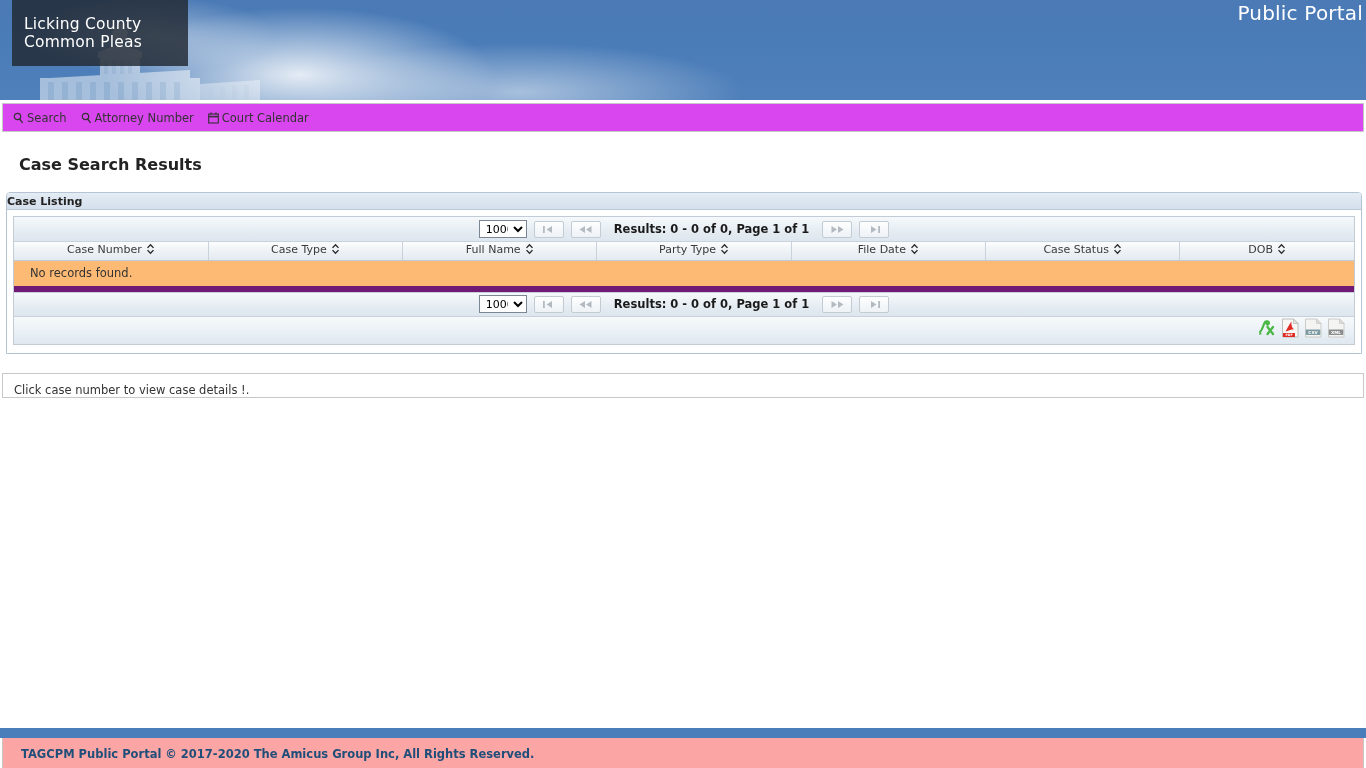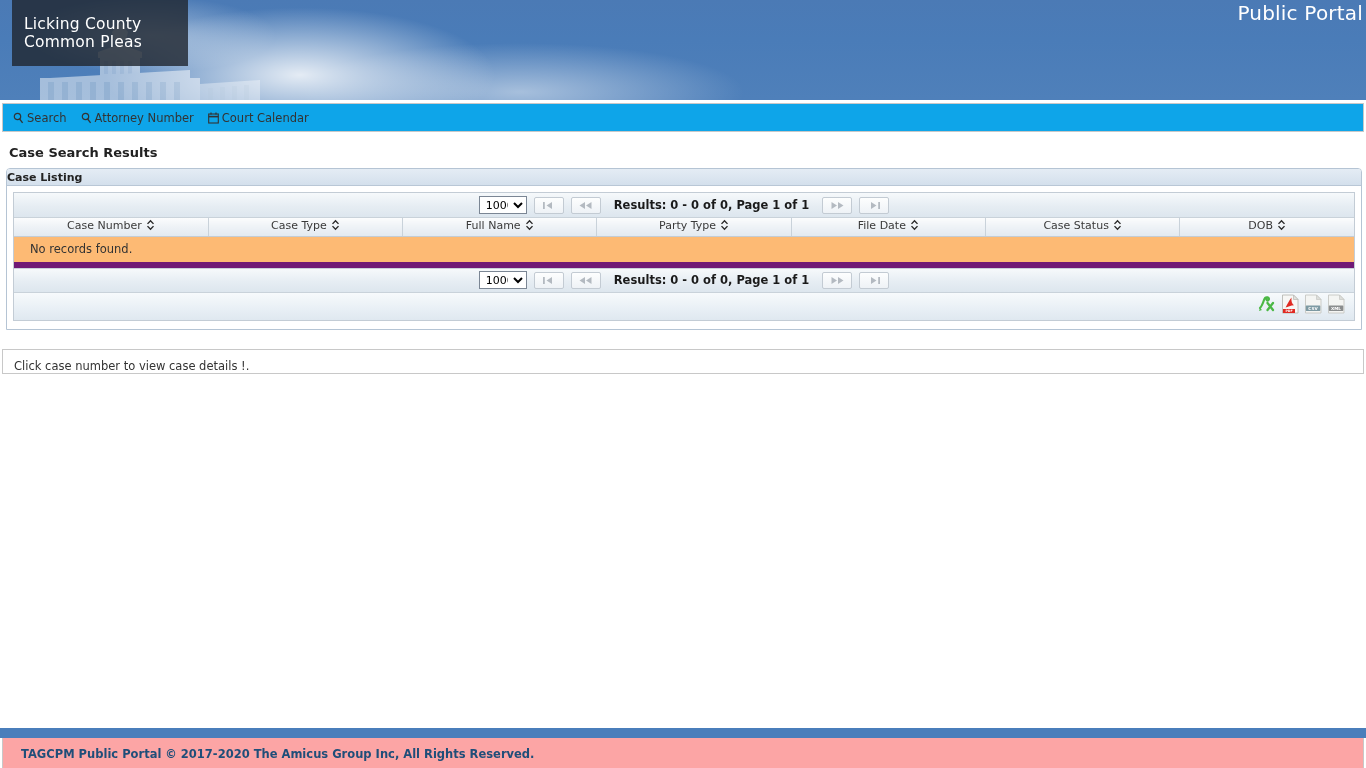--- a/index.html
+++ b/index.html
@@ -51,42 +51,42 @@
     color: #ffffff;
     font-size: 20px;
     letter-spacing: 0.2px;
     z-index: 5;
   }
 
   
   .navwrap {
     margin: 3px 2px 0 2px;
     border: 1px solid #c8c8c8;
-    background: #0ea5e9;
+    background: #d946ef;
     height: 29px;
     display: flex;
     align-items: center;
     padding-left: 10px;
   }
   .navitem {
     display: flex; align-items: center;
     gap: 3px;
     margin-right: 14px;
     color: #333333;
     font-size: 11.5px;
     cursor: pointer;
     text-decoration: none;
   }
   .nav-ico { width: 11px; height: 12px; display: block; }
 
   
   .page-heading {
-    margin: 0;
+    margin: 10px;
     padding: 13px 0 8px 9px;
-    font-size: 13px;
+    font-size: 16px;
     font-weight: bold;
     color: #222222;
   }
 
   
   .panel {
     margin: 0 4px 0 6px;
     border: 1px solid #b5c4d4;
     border-radius: 4px 4px 0 0;
     background: #ffffff;

